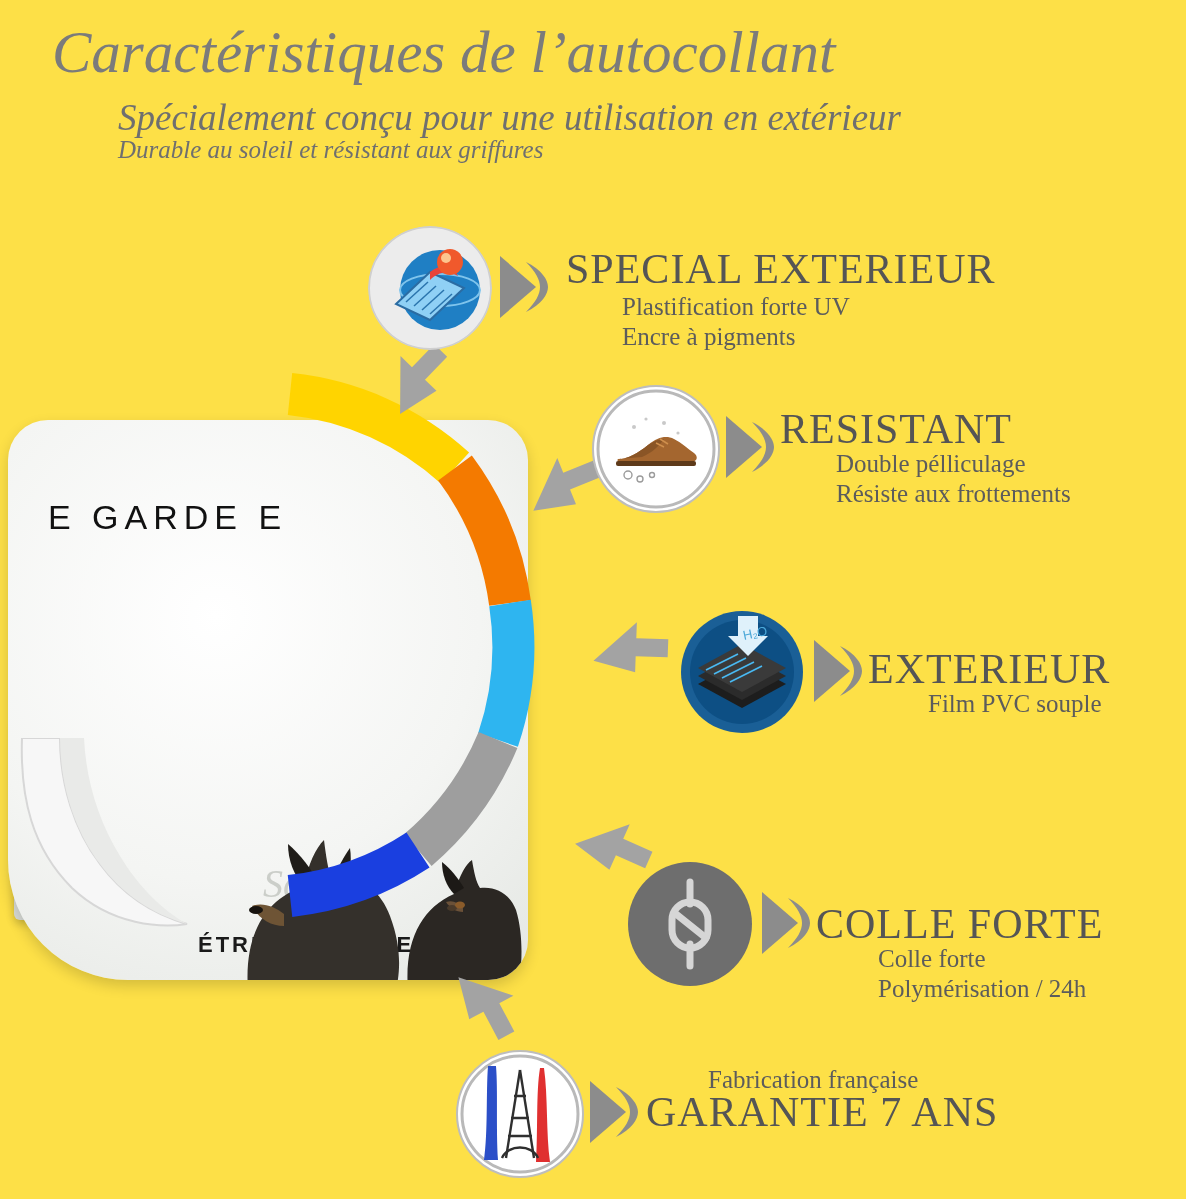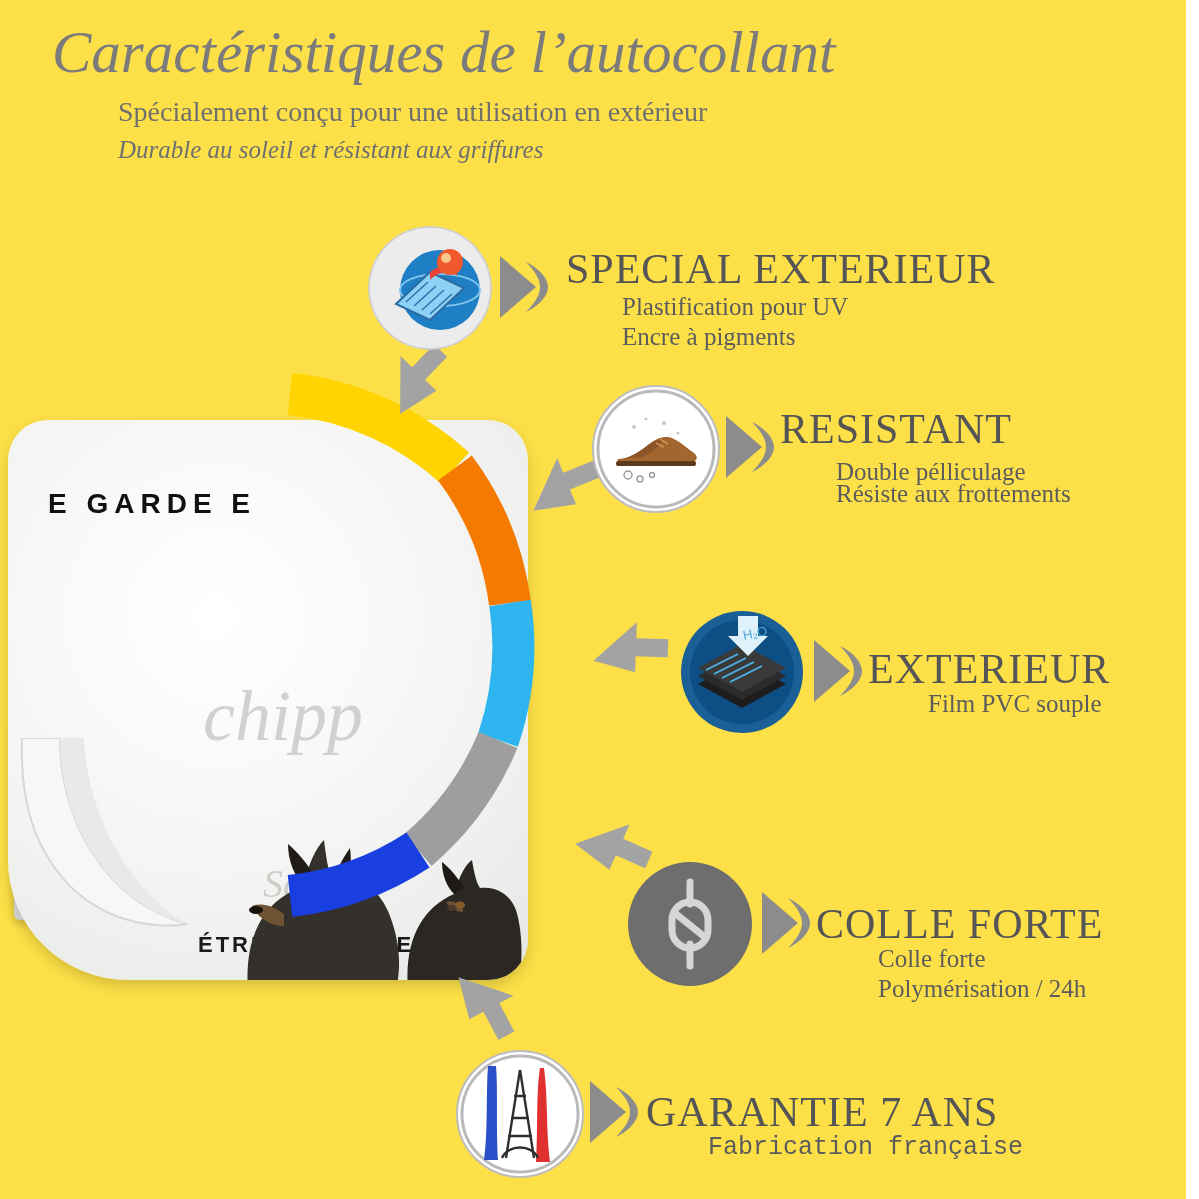--- a/index.html
+++ b/index.html
@@ -33,21 +33,22 @@
     font-weight: normal;
     color: #7b7b7b;
     letter-spacing: 0px;
     white-space: nowrap;
   }
   #subtitle-1 {
     position: absolute;
     left: 118px;
     top: 96px;
     font-family: "Liberation Serif", serif;
-    font-size: 28px;
+    font-size: 37px;
+    font-style: italic;
     color: #6f6f6f;
     white-space: nowrap;
   }
   #subtitle-2 {
     position: absolute;
     left: 118px;
     top: 136px;
     font-family: "Liberation Serif", serif;
     font-size: 25px;
     font-style: italic;
@@ -80,24 +81,24 @@
     width: 520px;
     height: 560px;
     background: radial-gradient(circle at 40% 35%, #ffffff 0%, #f4f5f3 55%, #e4e7e3 100%);
     border-radius: 40px 40px 40px 120px;
     box-shadow: 0 6px 14px rgba(0,0,0,0.16);
     overflow: hidden;
   }
   #sticker-text-top {
     position: absolute;
     left: 40px;
-    top: 68px;
+    top: 78px;
     font-family: "Liberation Sans", sans-serif;
-    font-weight: bold;
-    font-size: 28px;
+    font-weight: normal;
+    font-size: 34px;
     letter-spacing: 6px;
     color: #111;
     white-space: nowrap;
   }
   #sticker-text-script {
     position: absolute;
     left: 195px;
     top: 255px;
     font-family: "Liberation Serif", serif;
     font-style: italic;
@@ -199,21 +200,20 @@
   <div id="header">
     <div id="main-title">Caractéristiques de l’autocollant</div>
     <div id="subtitle-1">Spécialement conçu pour une utilisation en extérieur</div>
     <div id="subtitle-2">Durable au soleil et résistant aux griffures</div>
   </div>
 
   <div id="sticker-wrap">
     <div id="sticker-shadow"></div>
     <div id="sticker-face">
       <div id="sticker-text-top">E GARDE E</div>
-      <div id="sticker-text-script">chipp</div>
       <div id="sticker-text-script2">Sa</div>
       <div id="sticker-text-bottom">ÉTREZ DANS CETTE</div>
 
       <svg class="dog" style="left:200px;" width="320" height="200" viewBox="0 0 320 200">
         <g>
 
           <path d="M200 200 C196 150 214 118 246 104 C252 84 258 74 264 70 C266 82 268 92 272 98 C288 96 302 104 308 120 C316 146 314 178 310 200 Z" fill="#2b2723"></path>
           <path d="M246 104 C238 96 234 84 234 72 C242 78 250 88 256 98 Z" fill="#1c1916"></path>
           <path d="M255 118 C250 112 244 110 238 112 C242 118 248 122 255 122 Z" fill="#6b5138"></path>
           <ellipse cx="244" cy="118" rx="5" ry="3" fill="#4a3a2a"></ellipse>
@@ -273,21 +273,21 @@
         <path d="M62 46 C74 36 86 40 90 50 C80 44 70 46 62 54 Z" fill="#e8433a"></path>
         <circle cx="82" cy="36" r="13" fill="#f0592c"></circle>
         <circle cx="78" cy="32" r="5" fill="#ffd8a0" opacity="0.85"></circle>
       </svg>
     </div>
     <svg class="chev" style="left:496px;top:252px;" width="58" height="70" viewBox="0 0 58 70">
       <path d="M4 4 L40 35 L4 66 Z" fill="#8c8c8c"></path>
       <path d="M30 10 C46 18 52 28 52 35 C52 42 46 52 30 60 C40 50 44 42 44 35 C44 28 40 20 30 10 Z" fill="#8c8c8c"></path>
     </svg>
     <div class="f-title" style="left:566px;top:245px;">SPECIAL EXTERIEUR</div>
-    <div class="f-sub" style="left:622px;top:293px;">Plastification pour UV</div>
+    <div class="f-sub" style="left:622px;top:293px;">Plastification forte UV</div>
     <div class="f-sub" style="left:622px;top:323px;">Encre à pigments</div>
   </div>
 
   <div class="feature" style="left:0;top:0;">
     <div class="badge badge-outline" style="left:592px;top:385px;width:124px;height:124px;">
       <svg viewBox="0 0 124 124" width="124" height="124">
         <circle cx="62" cy="62" r="58" fill="#ffffff" stroke="#b9b9b9" stroke-width="3"></circle>
         <path d="M24 72 C34 72 44 66 54 58 C64 50 72 48 80 52 C88 56 94 62 100 66 C104 69 104 74 98 75 L30 75 C25 75 22 74 24 72 Z" fill="#a4662f"></path>
         <path d="M24 72 C34 72 44 66 54 58 C60 54 65 52 70 52 C66 58 58 66 48 70 Z" fill="#8a5526"></path>
         <rect x="22" y="74" width="80" height="5" rx="2" fill="#5e3a1a"></rect>
@@ -306,21 +306,21 @@
             <circle cx="70" cy="36" r="2"></circle>
             <circle cx="84" cy="46" r="1.6"></circle>
         </g>
       </svg>
     </div>
     <svg class="chev" style="left:722px;top:412px;" width="58" height="70" viewBox="0 0 58 70">
       <path d="M4 4 L40 35 L4 66 Z" fill="#8c8c8c"></path>
       <path d="M30 10 C46 18 52 28 52 35 C52 42 46 52 30 60 C40 50 44 42 44 35 C44 28 40 20 30 10 Z" fill="#8c8c8c"></path>
     </svg>
     <div class="f-title" style="left:780px;top:405px;">RESISTANT</div>
-    <div class="f-sub" style="left:836px;top:450px;margin-top:8px;">Double pélliculage</div>
+    <div class="f-sub" style="left:836px;top:450px;">Double pélliculage</div>
     <div class="f-sub" style="left:836px;top:480px;">Résiste aux frottements</div>
   </div>
 
   <div class="feature" style="left:0;top:0;">
     <div class="badge" style="left:680px;top:610px;width:124px;height:124px;">
       <svg viewBox="0 0 124 124" width="124" height="124">
         <circle cx="62" cy="62" r="61" fill="#1a5f96"></circle>
         <circle cx="62" cy="62" r="52" fill="#0d4f84"></circle>
         <path d="M18 74 L62 50 L106 74 L62 98 Z" fill="#1d1d1d"></path>
         <path d="M18 66 L62 42 L106 66 L62 90 Z" fill="#2b2b2b"></path>
@@ -378,16 +378,16 @@
           <path d="M56 44 L68 44"></path>
           <path d="M44 106 C50 92 74 92 80 106"></path>
         </g>
       </svg>
     </div>
     <svg class="chev" style="left:586px;top:1077px;" width="58" height="70" viewBox="0 0 58 70">
       <path d="M4 4 L40 35 L4 66 Z" fill="#8c8c8c"></path>
       <path d="M30 10 C46 18 52 28 52 35 C52 42 46 52 30 60 C40 50 44 42 44 35 C44 28 40 20 30 10 Z" fill="#8c8c8c"></path>
     </svg>
     <div class="f-title" style="left:646px;top:1088px;">GARANTIE 7 ANS</div>
-    <div class="f-sub" style="left:708px;top:1133px;font-family:Liberation Mono, monospace;">Fabrication française</div>
+    <div class="f-sub" style="left:708px;top:1066px;">Fabrication française</div>
   </div>
 
 </div>
 
 </body></html>

